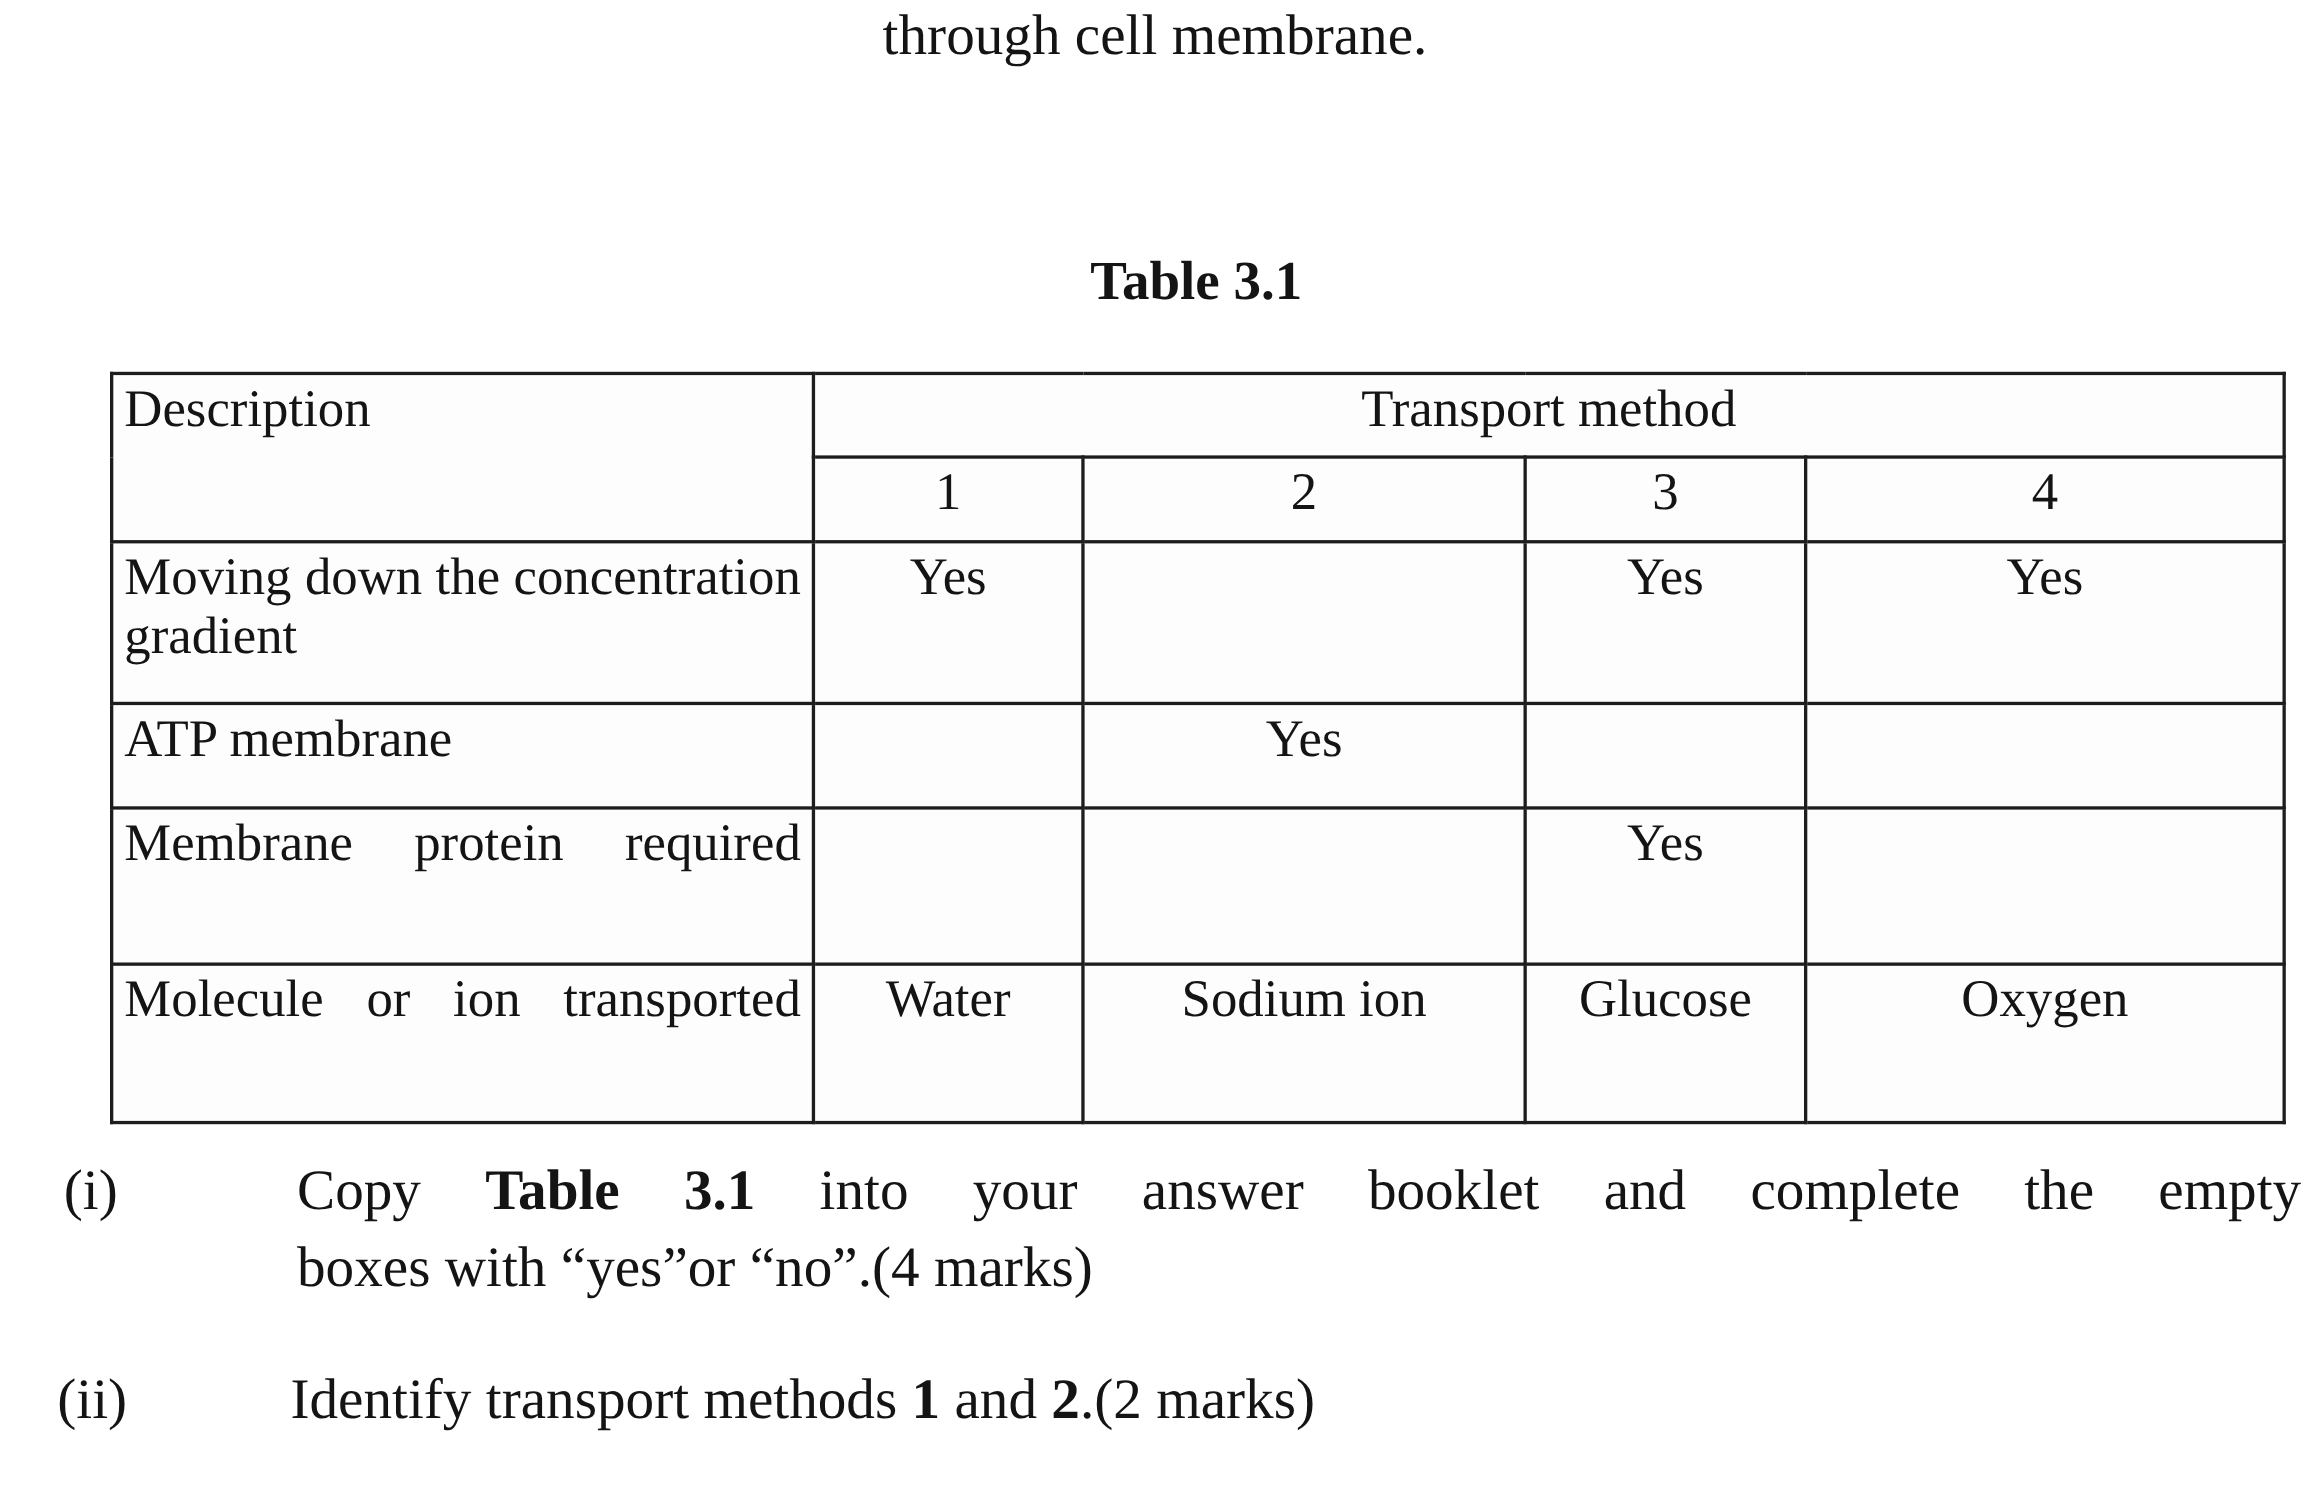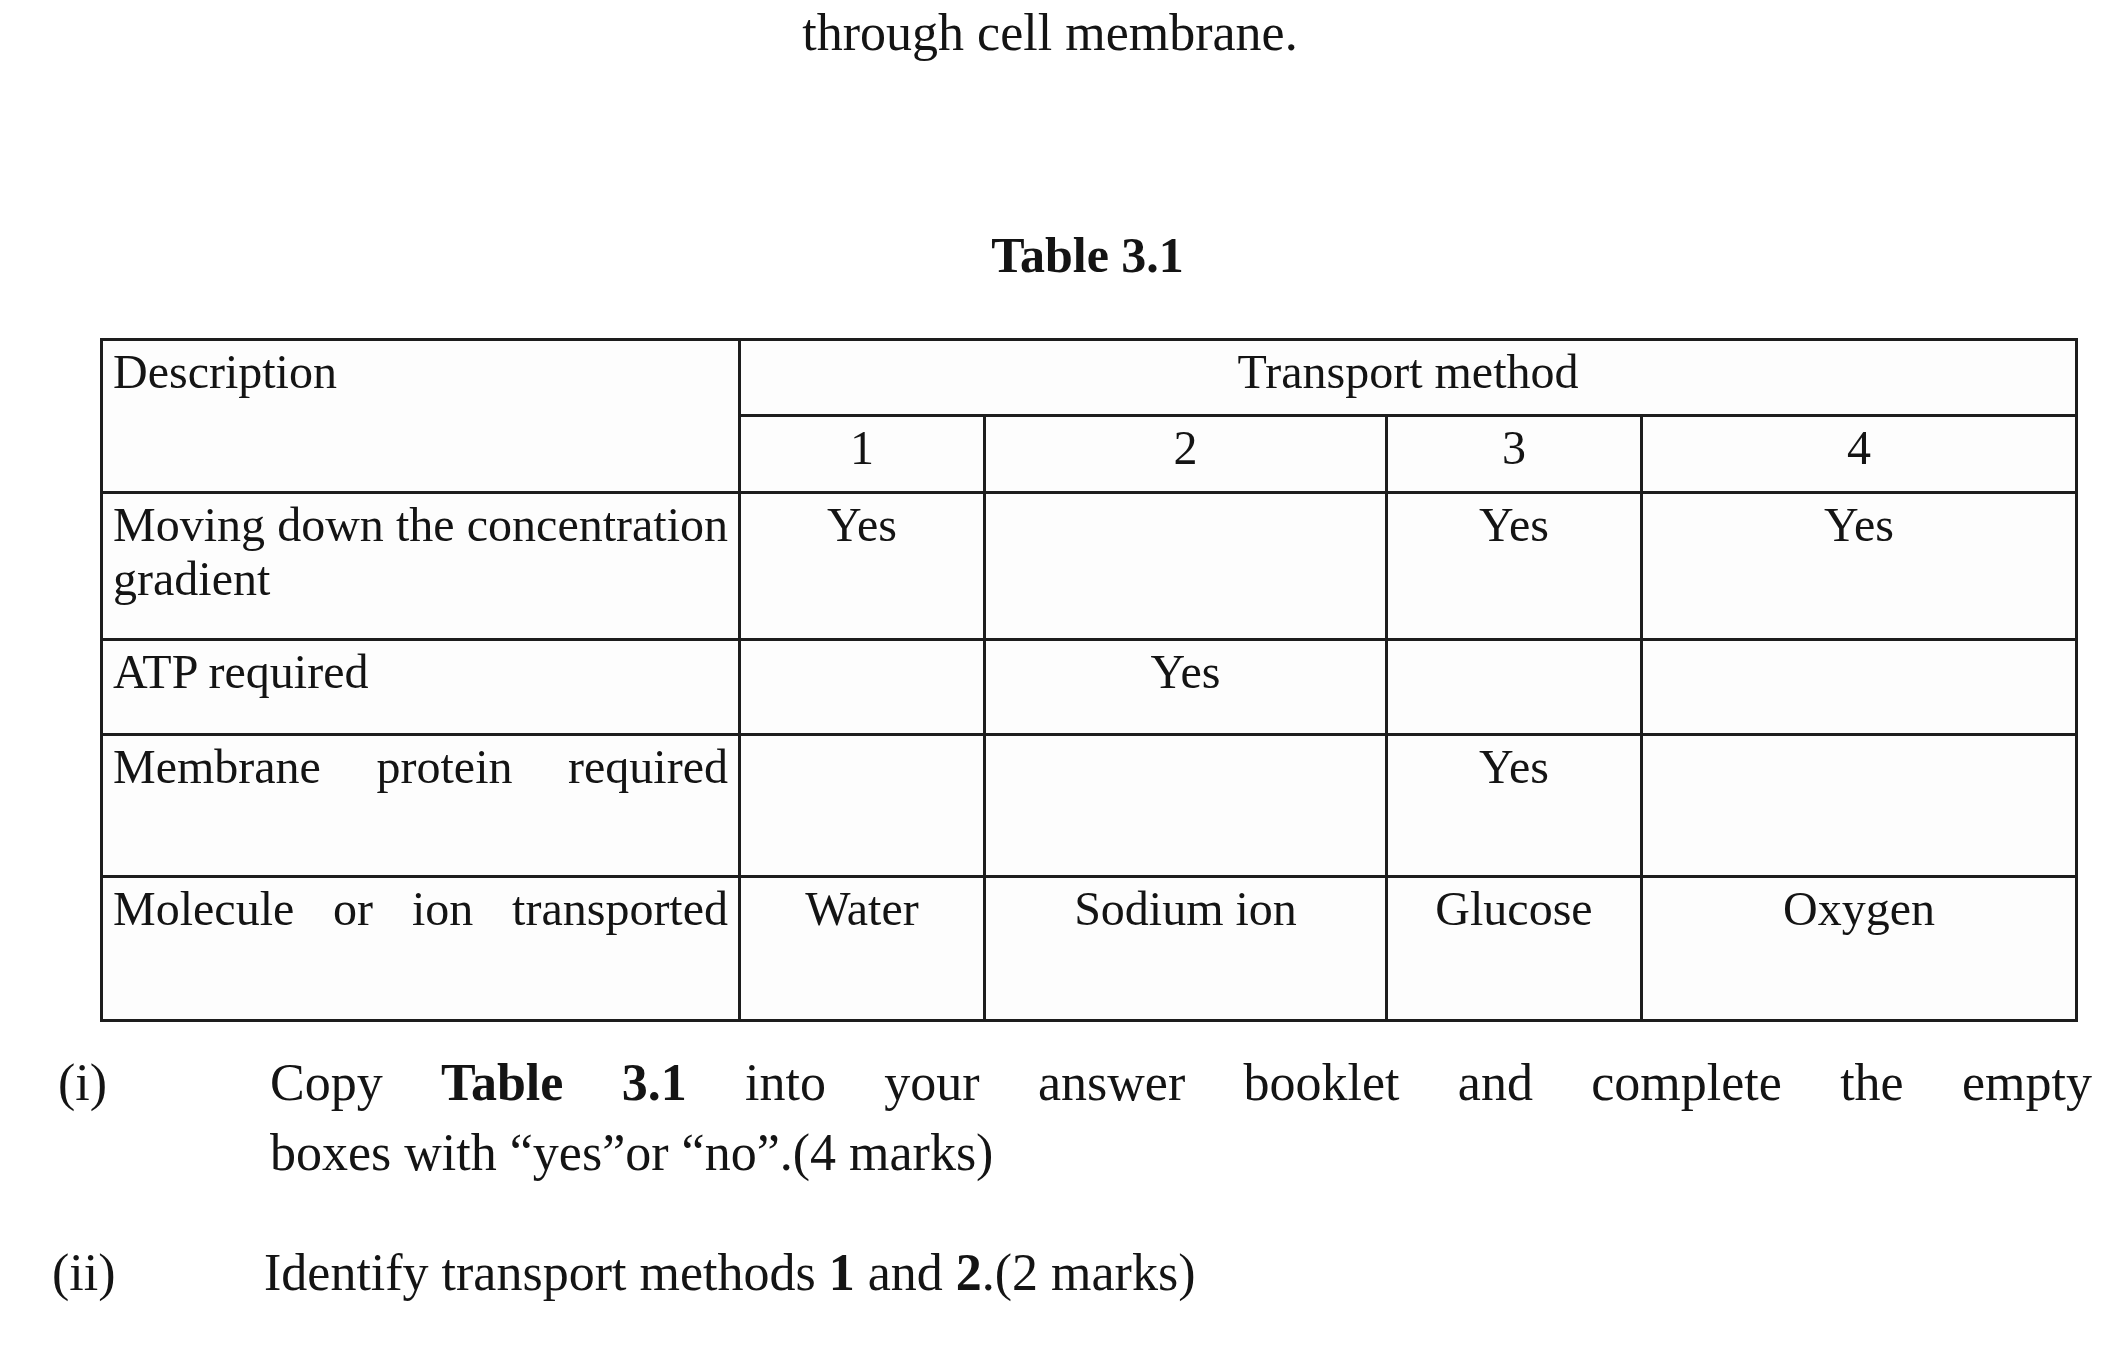--- a/index.html
+++ b/index.html
@@ -177,21 +177,21 @@
 
         <tr class="r-grad">
           <td class="rowdesc">Moving down the concentration gradient</td>
           <td class="val">Yes</td>
           <td class="val"></td>
           <td class="val">Yes</td>
           <td class="val">Yes</td>
         </tr>
 
         <tr class="r-atp">
-          <td class="rowdesc single">ATP required</td>
+          <td class="rowdesc single">ATP membrane</td>
           <td class="val"></td>
           <td class="val">Yes</td>
           <td class="val"></td>
           <td class="val"></td>
         </tr>
 
         <tr class="r-memb">
           <td class="rowdesc">Membrane protein required</td>
           <td class="val"></td>
           <td class="val"></td>

